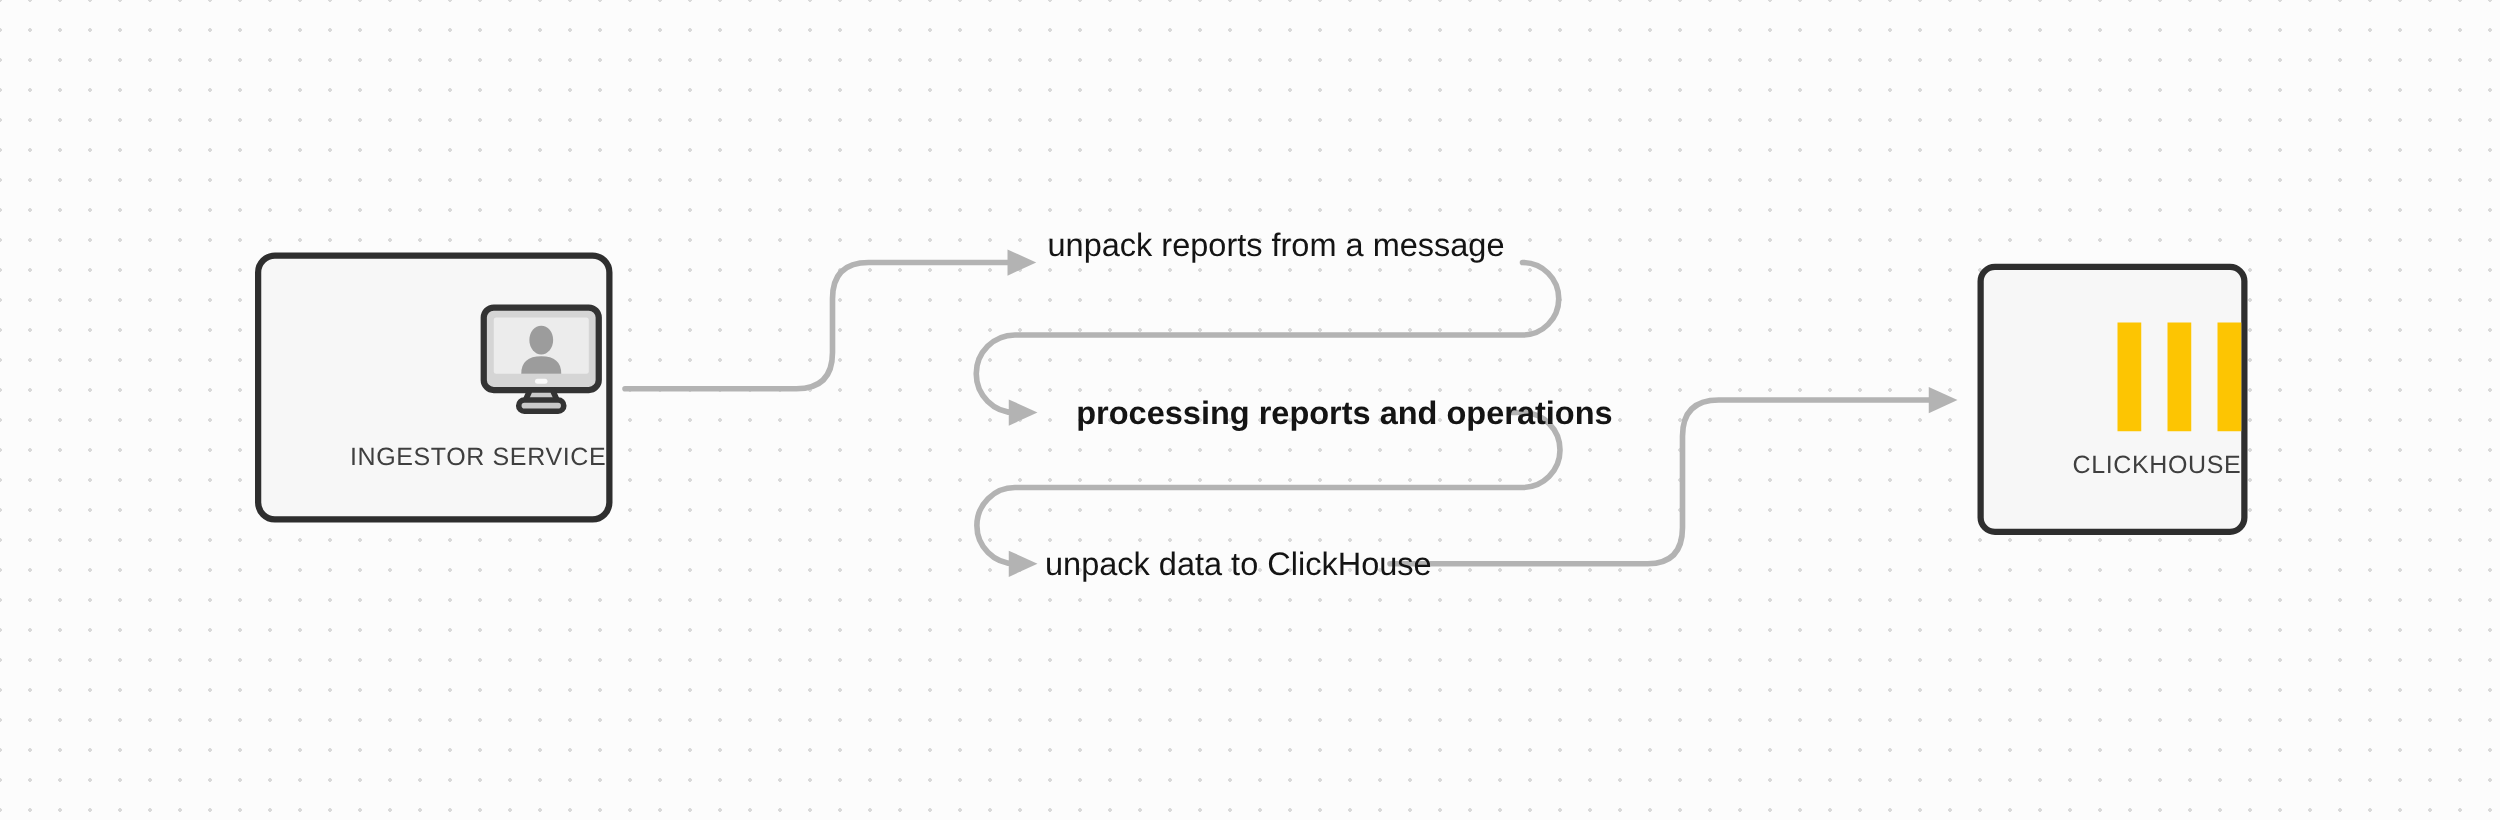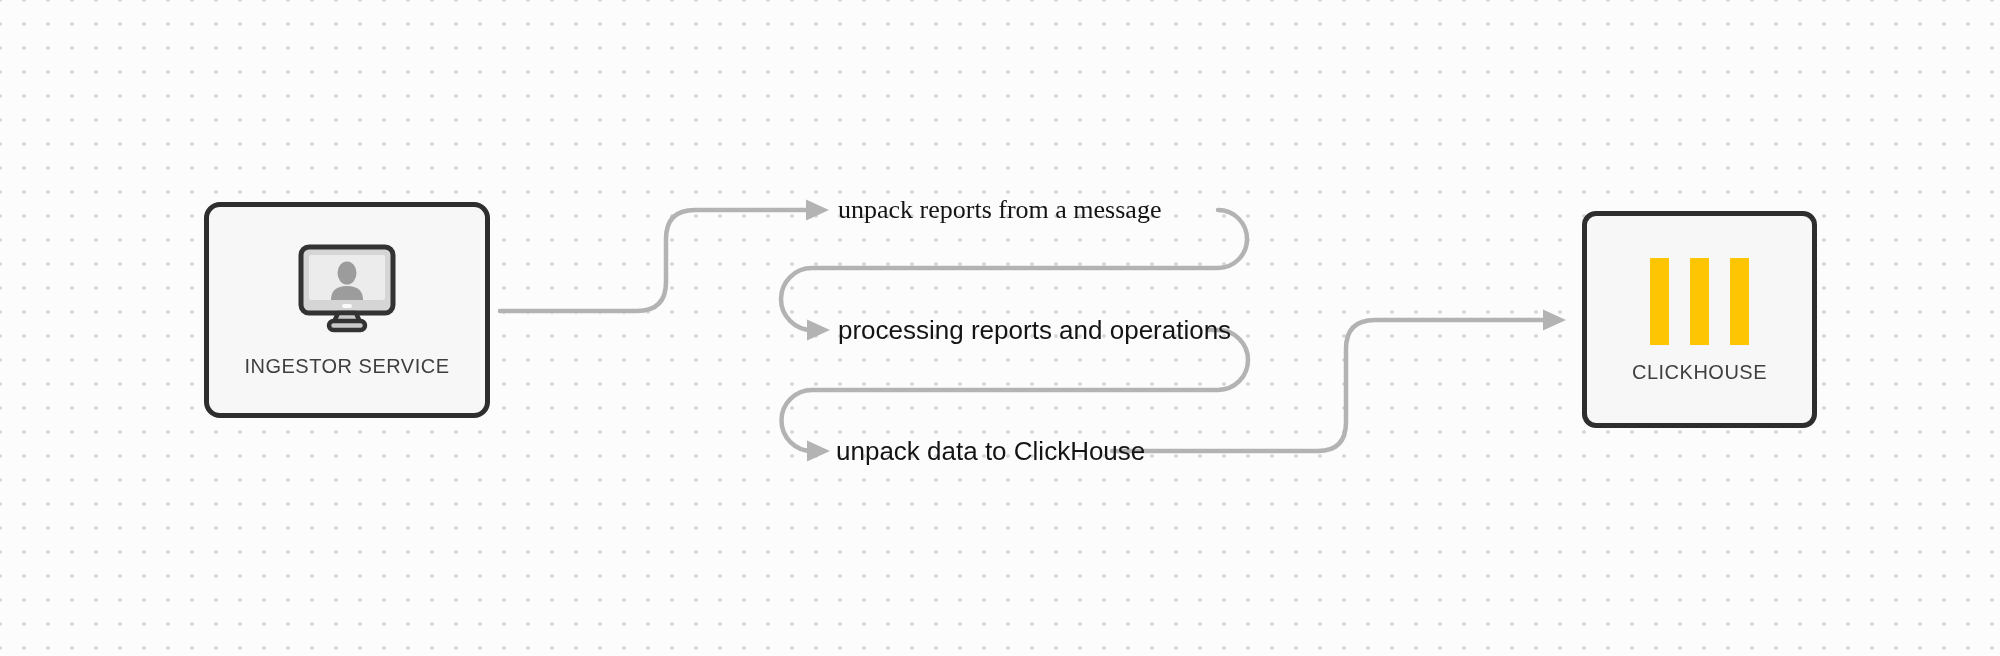--- a/index.html
+++ b/index.html
@@ -35,33 +35,33 @@
     stroke: none;
   }
   .node {
     position: absolute;
     box-sizing: border-box;
     background: #f7f7f7;
     border: 5px solid #2e2e2e;
     border-radius: 16px;
     display: flex;
     flex-direction: column;
-    align-items: center;
+    align-items: flex-end;
     justify-content: center;
   }
   .node-ingestor {
     left: 204px;
     top: 202px;
     width: 286px;
     height: 216px;
   }
   .node-clickhouse {
     left: 1582px;
     top: 211px;
-    width: 235px;
+    width: 216px;
     height: 217px;
     border-radius: 14px;
   }
   .node-label {
     margin-top: 16px;
     font-size: 20px;
     letter-spacing: 0.5px;
     color: #3f3f3f;
     white-space: nowrap;
   }
@@ -77,22 +77,22 @@
     background: #fdc502;
   }
   .step-label {
     position: absolute;
     transform: translateY(-50%);
     font-size: 26px;
     color: #141414;
     white-space: nowrap;
     line-height: 1;
   }
-  .step-1 { left: 838px; top: 210px; font-family: Liberation Serif, serif; }
-  .step-2 { left: 838px; top: 330px; }
+  .step-1 { left: 838px; top: 196px; }
+  .step-2 { left: 861px; top: 330px; font-weight: bold; }
   .step-3 { left: 836px; top: 451px; }
 </style>
 </head>
 <body>
 
 <div class="canvas">
 
   <svg class="connector-layer" viewBox="0 0 2000 656" xmlns="http://www.w3.org/2000/svg">
 
     <g>

